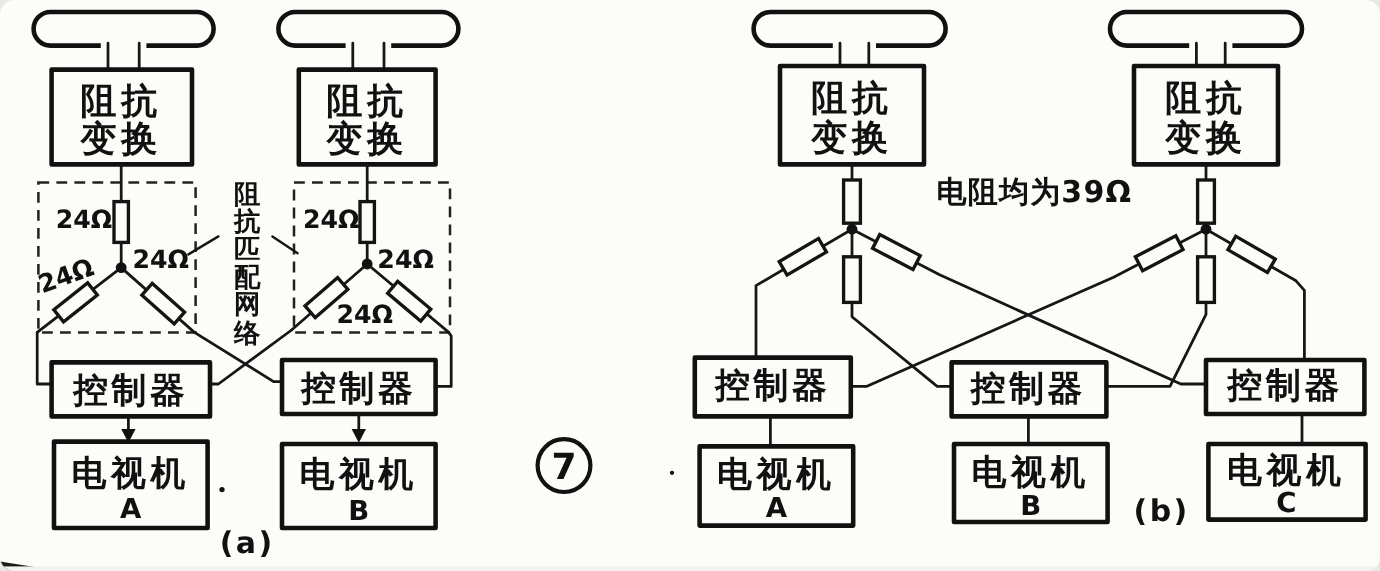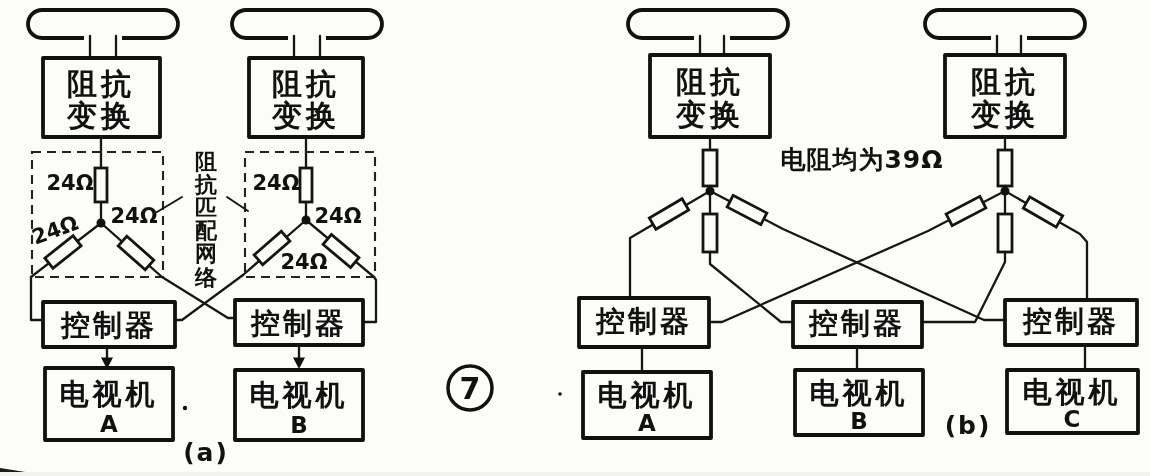--- a/index.html
+++ b/index.html
@@ -1,17 +1,17 @@
 <!DOCTYPE html>
 <html><head>
 <meta charset="utf-8">
 <style>
   html,body{margin:0;padding:0;background:#e8e8e4;}
   .stage{position:relative;width:1150px;height:476px;margin:0 auto;background:#fcfcf9;overflow:hidden;
-         font-family:"DejaVu Sans",sans-serif;}
+         font-family:"DejaVu Sans",sans-serif;border-radius:12px;}
   svg{position:absolute;left:0;top:0;}
   .wire{stroke:#161616;stroke-width:2.3;fill:none;stroke-linecap:round;stroke-linejoin:round;}
   .wire-thin{stroke:#161616;stroke-width:2;fill:none;stroke-linecap:round;}
   .boxline{fill:none;stroke:#111;stroke-width:3.8;stroke-linejoin:round;}
   .dashbox{fill:none;stroke:#222;stroke-width:2.1;stroke-dasharray:9 6;}
   .res{fill:#fcfcf9;stroke:#141414;stroke-width:2.8;}
   .node{fill:#111;}
   .ink{fill:#111;}
   text{fill:#111;}
   .t-imp{font:700 30px "DejaVu Sans",sans-serif;letter-spacing:4px;}

